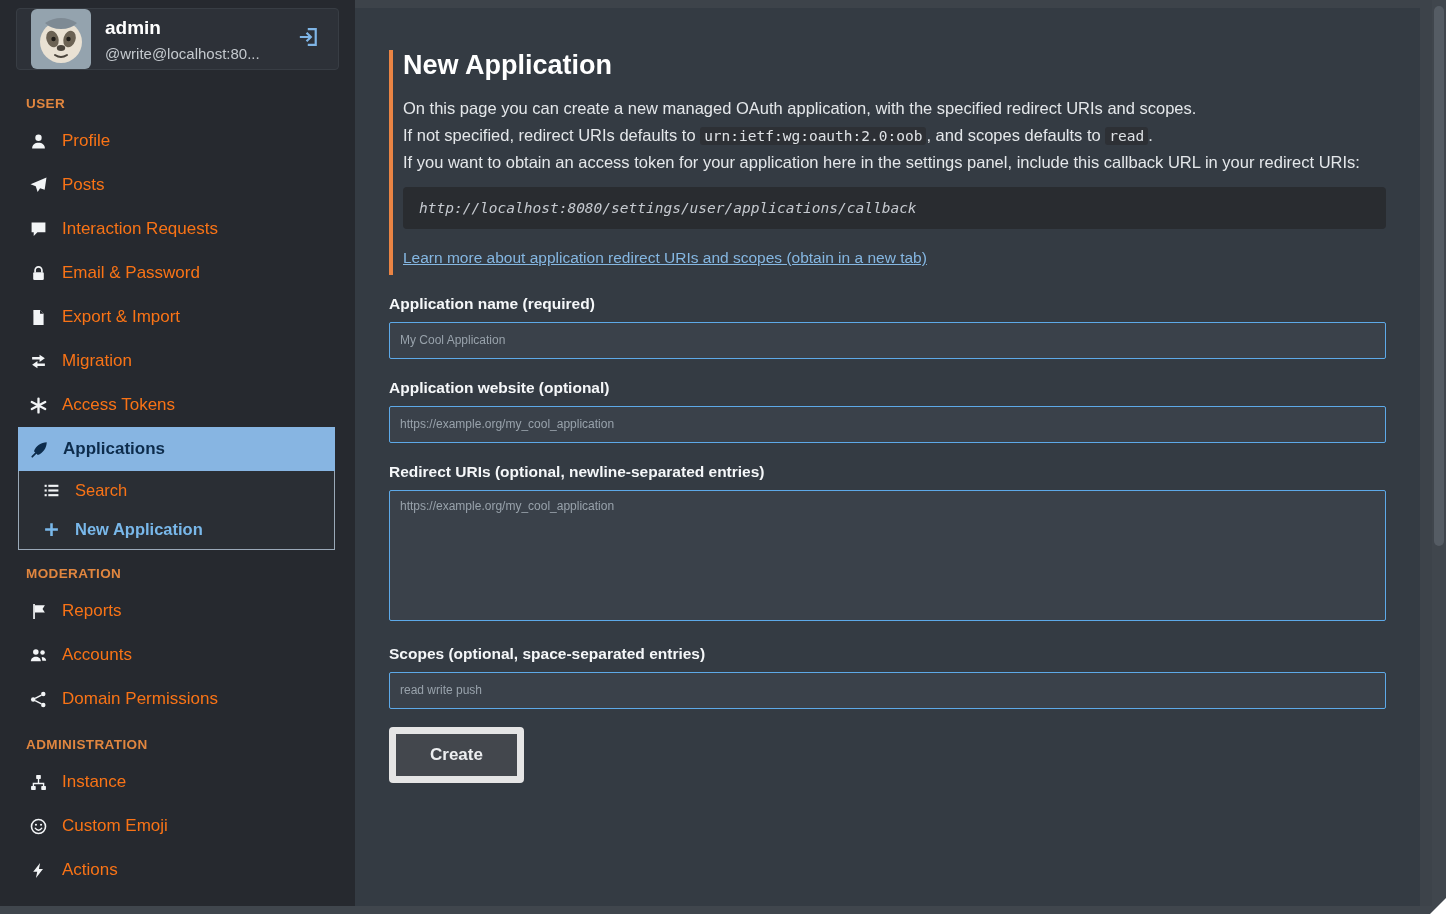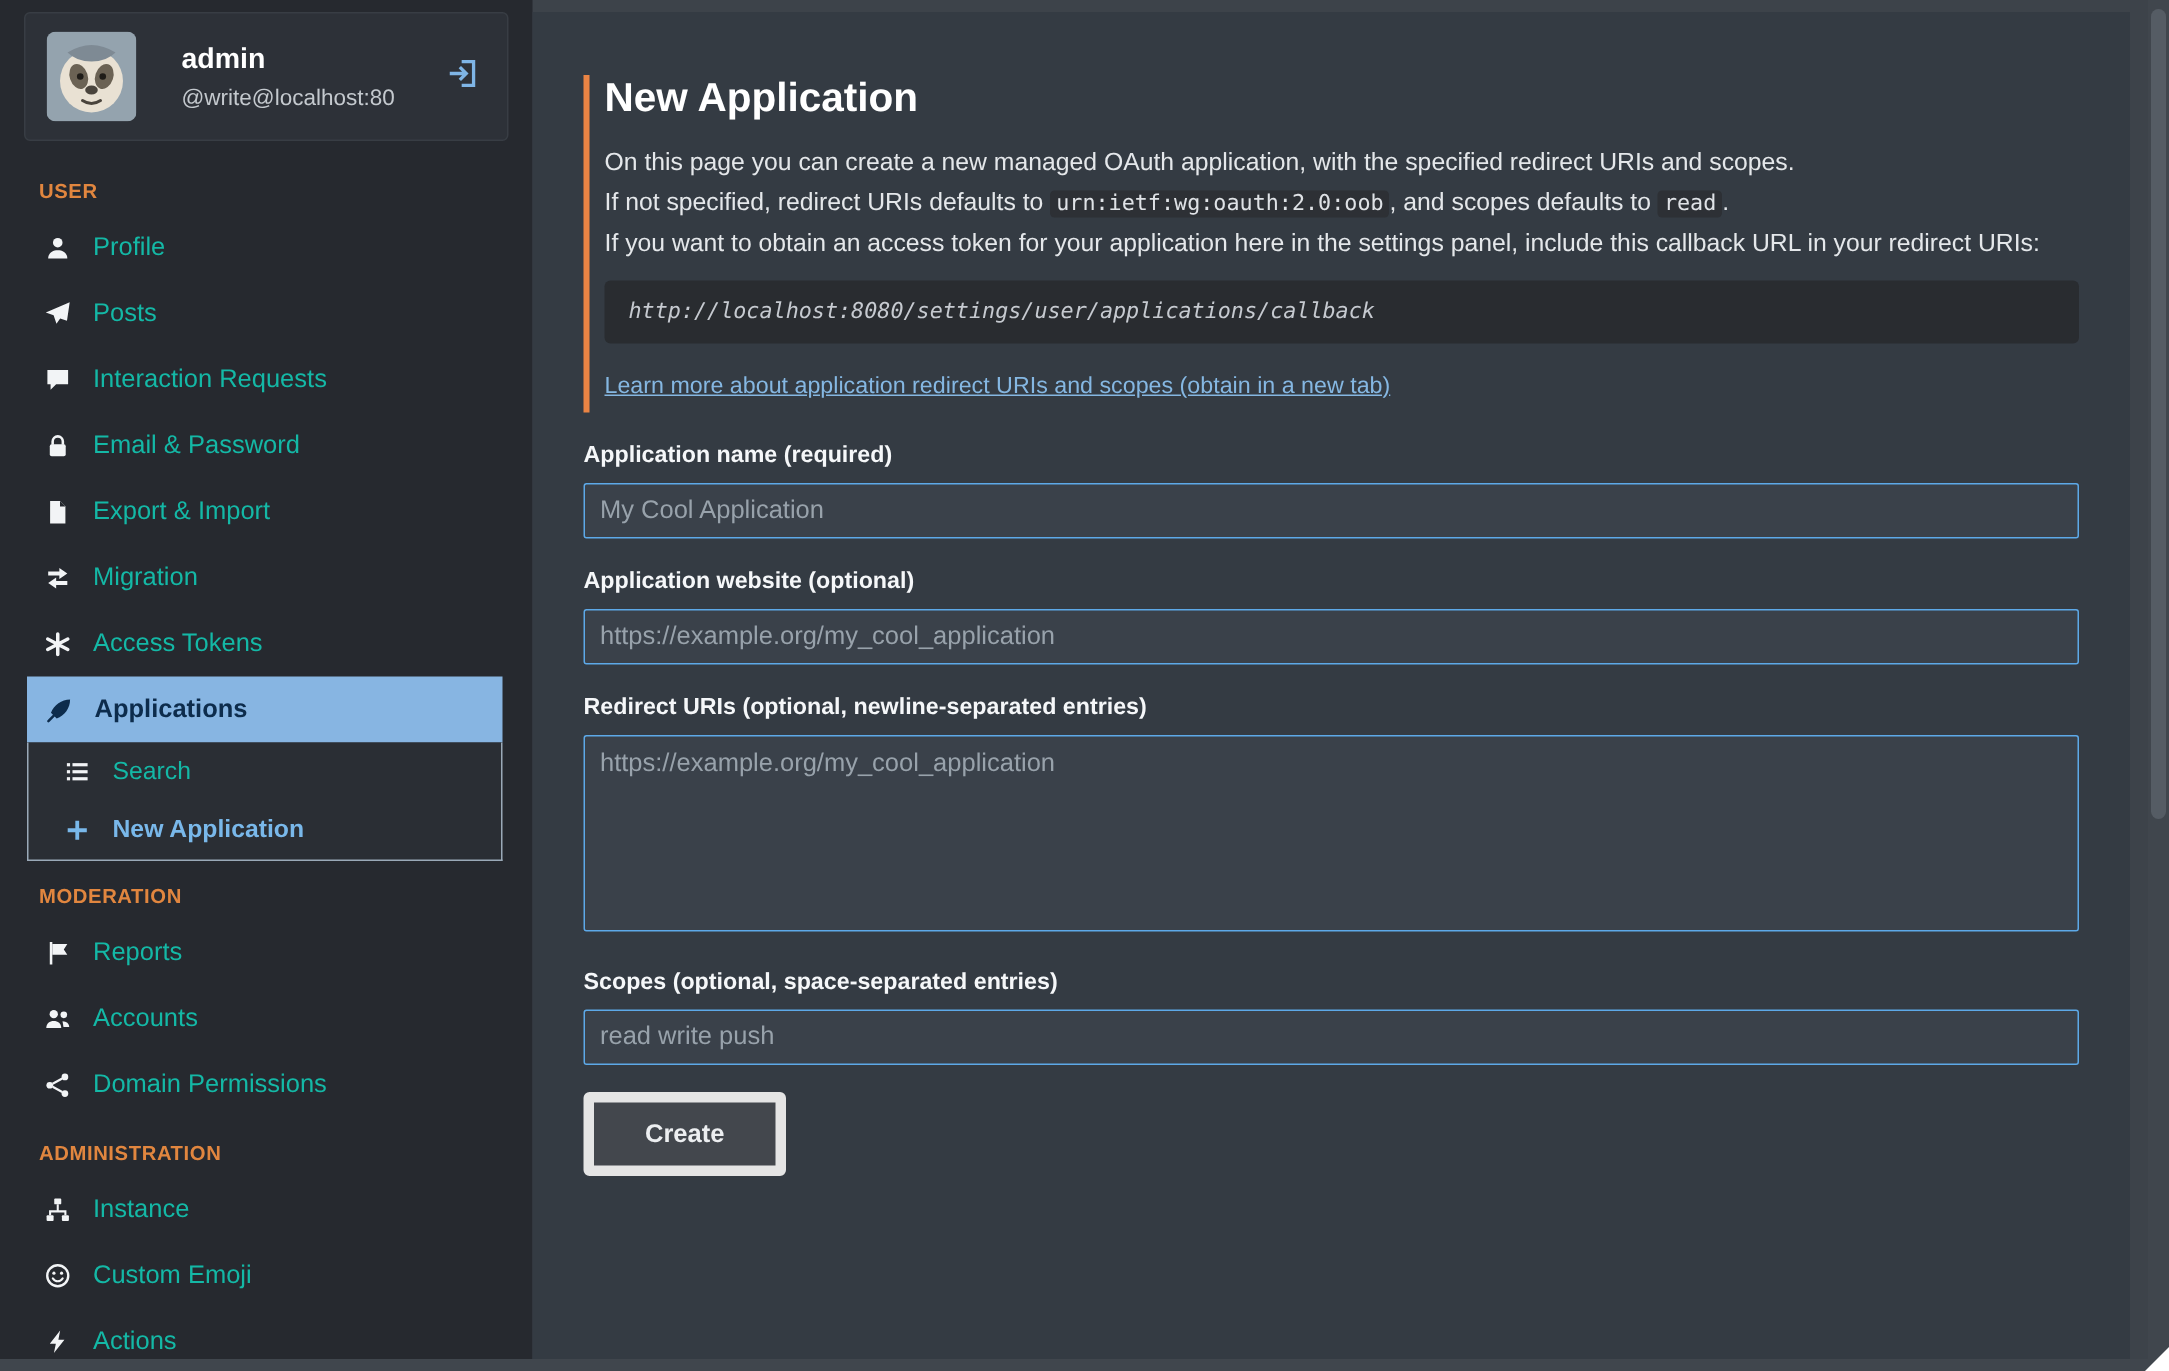--- a/index.html
+++ b/index.html
@@ -12,35 +12,35 @@
   }
   .app { display: flex; width: 1446px; height: 914px; position: relative; }
 
   
   .sidebar {
     width: 355px; flex: none; background: #26292f;
     padding-top: 8px; overflow: hidden; height: 906px;
   }
   .user-card {
     margin: 0 16px 10px 16px; background: #2d3138; border: 1px solid #383d44;
-    border-radius: 4px; padding: 12px 14px; display: flex; align-items: center; gap: 30px;
+    border-radius: 4px; padding: 0 14px; display: flex; align-items: center; gap: 14px;
   }
   .avatar { width: 60px; height: 60px; border-radius: 6px; overflow: hidden; flex: none; }
   .user-meta { flex: 1; min-width: 0; }
   .user-name { font-weight: bold; font-size: 19px; color: #ffffff; margin-bottom: 6px; }
   .user-handle { font-size: 15px; color: #c4c9ce; white-space: nowrap; overflow: hidden; }
   .logout { color: #7fb5e6; flex: none; cursor: pointer; padding: 4px; }
 
   .section-label {
     padding: 16px 0 8px 26px; color: #e1863f; font-weight: bold;
     font-size: 13.5px; letter-spacing: 0.4px;
   }
   .nav-item {
     display: flex; align-items: center; gap: 15px;
-    padding: 12px 10px 12px 30px; font-size: 17px; color: #14b8a6; cursor: pointer;
+    padding: 12px 10px 12px 30px; font-size: 17px; color: #f97316; cursor: pointer;
   }
   .nav-item .icon { width: 17px; height: 17px; flex: none; display: inline-flex; color: #f2f4f6; }
   .nav-item .icon svg { width: 100%; height: 100%; }
 
   .app-group { margin: 0 20px 0 18px; }
   .app-group .nav-item.active {
     background: #87b5e2; color: #0d2c4c; font-weight: bold; padding-left: 13px;
   }
   .app-group .nav-item.active .icon { color: #0d2c4c; }
   .submenu {
@@ -68,21 +68,21 @@
     font-size: 14.5px; color: #c6cad0; white-space: pre; font-style: italic;
   }
   a.learn-more {
     color: #85b7e2; text-decoration: underline; font-size: 15.5px;
     display: inline-block; margin: 4px 0 8px 0; cursor: pointer;
   }
   .form-area { margin-top: 6px; }
   .field-label { font-weight: bold; font-size: 15.5px; color: #f5f7f9; margin: 20px 0 9px 0; }
   .text-input, .text-area {
     width: 100%; background: #3a414a; border: 1.5px solid #5da9e8; border-radius: 2px;
-    color: #e8eaec; font-size: 17px; font-family: "Liberation Sans", sans-serif;
+    color: #e8eaec; font-size: 12px; font-family: "Liberation Sans", sans-serif;
     padding: 8px 10px; outline: none;
   }
   .text-input { height: 37px; }
   .text-area { height: 131px; resize: none; }
   .text-input::placeholder, .text-area::placeholder { color: #98a2ab; opacity: 1; }
   .create-btn {
     margin-top: 18px; background: #43474d; border: 7px solid #e5e5e5; border-radius: 4px;
     color: #eceef0; font-weight: bold; font-size: 17px; padding: 11px 34px;
     font-family: "Liberation Sans", sans-serif; cursor: pointer;
   }

